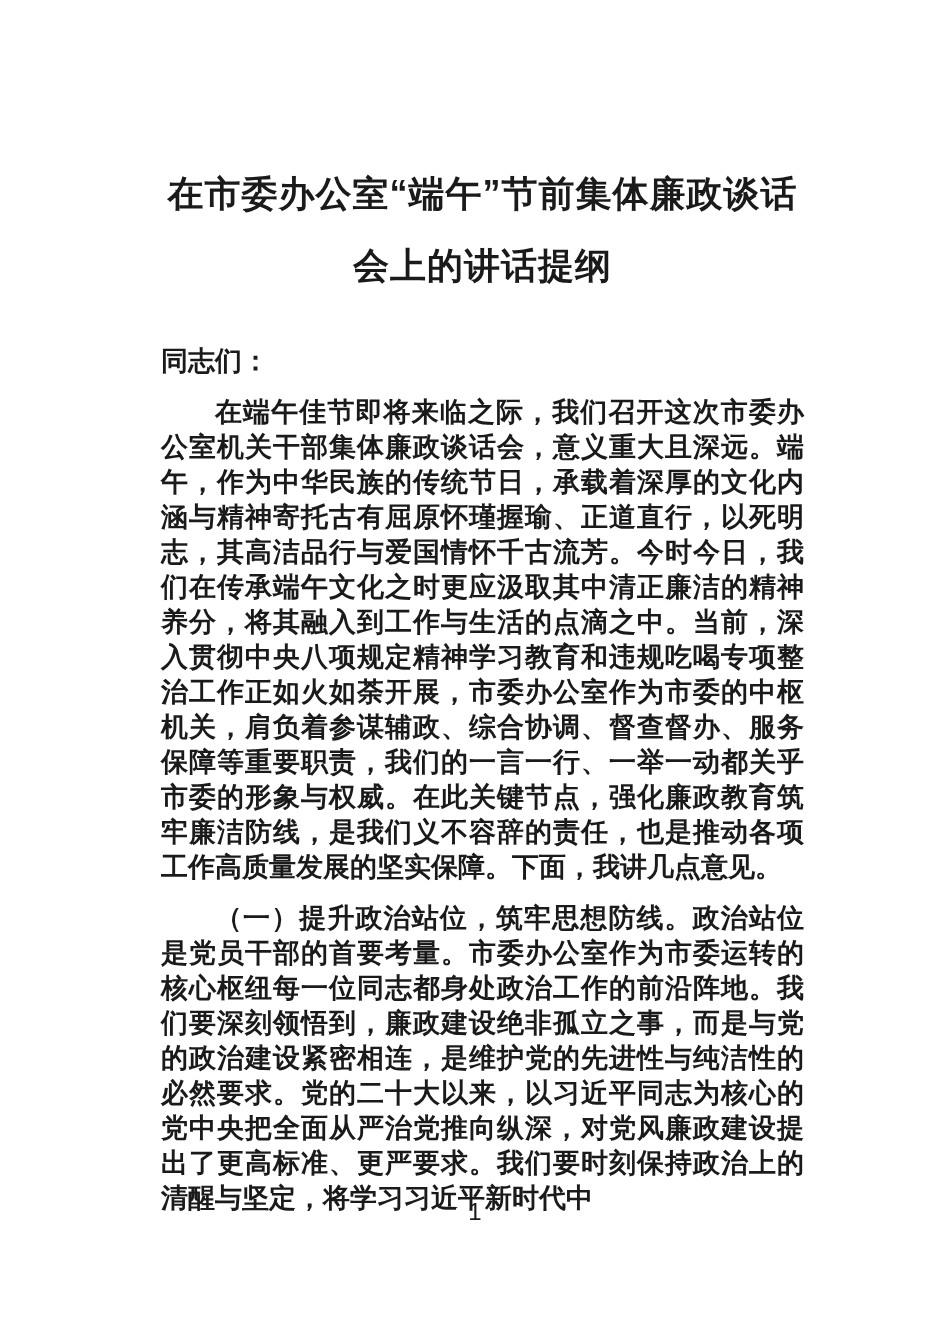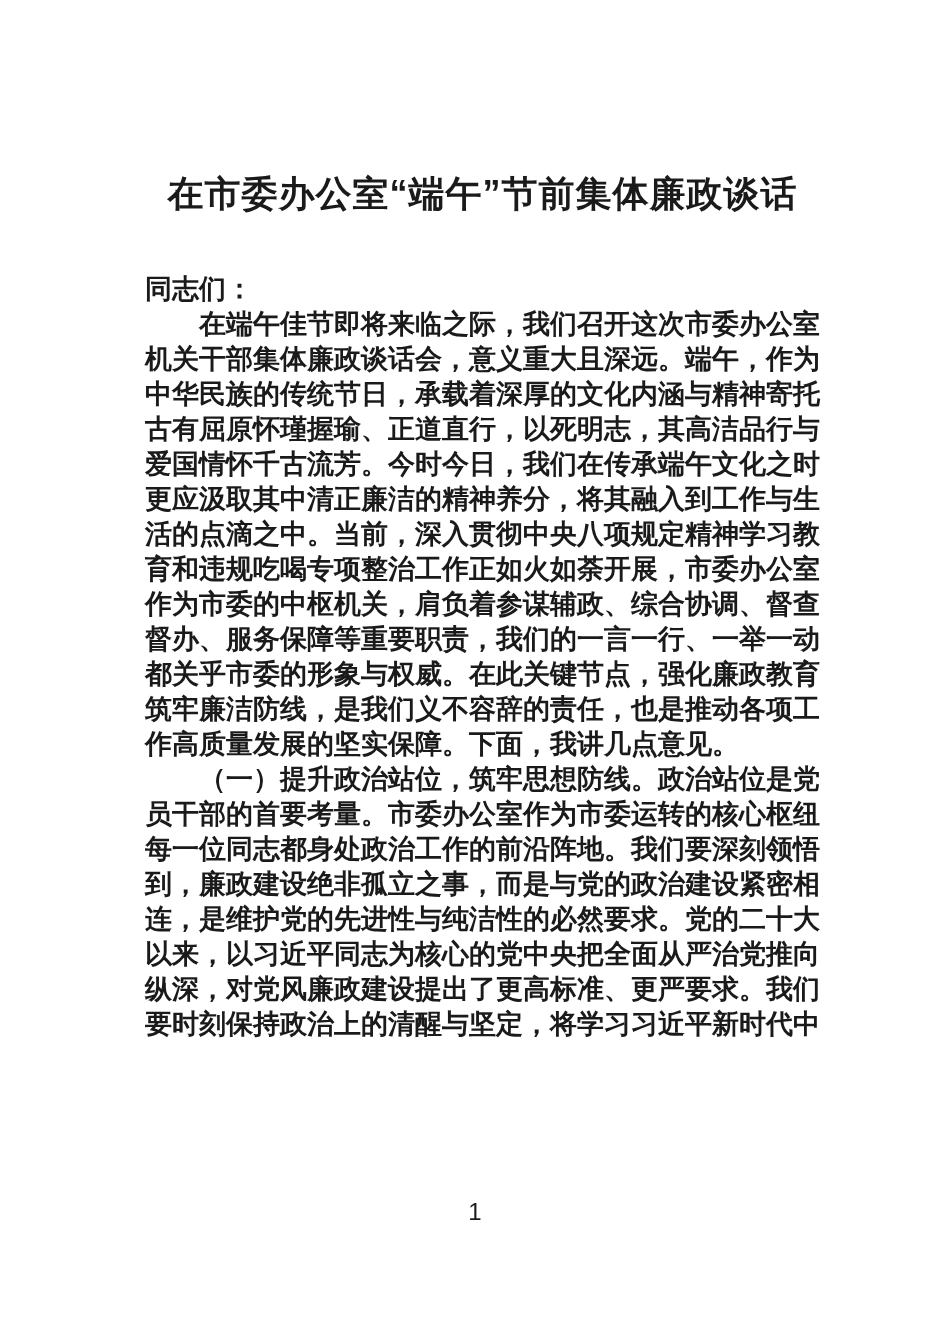--- a/index.html
+++ b/index.html
@@ -34,21 +34,21 @@
     width: 675px;
     font-size: 27px;
     font-weight: 600;
     line-height: 35px;
     text-align: justify;
     text-justify: inter-character;
     word-break: break-all;
     overflow-wrap: break-word;
   }
   .para {
-    margin: 0;
+    margin: 16px;
     padding: 0;
     text-indent: 2em;
   }
   .para.no-indent {
     text-indent: 0;
   }
   .para.section-heading {
     font-weight: 700;
   }
   .page-number {
@@ -62,20 +62,21 @@
     color: #1a1a1a;
   }
 </style>
 </head>
 <body>
 
 <div class="page">
 
   <h1 class="doc-title">
     <span class="title-line">在市委办公室“端午”节前集体廉政谈话</span>
+    <span class="title-line">会上的讲话提纲</span>
   </h1>
 
   <div class="doc-body">
     <p class="para no-indent">同志们：</p>
     <p class="para">在端午佳节即将来临之际，我们召开这次市委办公室机关干部集体廉政谈话会，意义重大且深远。端午，作为中华民族的传统节日，承载着深厚的文化内涵与精神寄托古有屈原怀瑾握瑜、正道直行，以死明志，其高洁品行与爱国情怀千古流芳。今时今日，我们在传承端午文化之时更应汲取其中清正廉洁的精神养分，将其融入到工作与生活的点滴之中。当前，深入贯彻中央八项规定精神学习教育和违规吃喝专项整治工作正如火如荼开展，市委办公室作为市委的中枢机关，肩负着参谋辅政、综合协调、督查督办、服务保障等重要职责，我们的一言一行、一举一动都关乎市委的形象与权威。在此关键节点，强化廉政教育筑牢廉洁防线，是我们义不容辞的责任，也是推动各项工作高质量发展的坚实保障。下面，我讲几点意见。</p>
     <p class="para">（一）提升政治站位，筑牢思想防线。政治站位是党员干部的首要考量。市委办公室作为市委运转的核心枢纽每一位同志都身处政治工作的前沿阵地。我们要深刻领悟到，廉政建设绝非孤立之事，而是与党的政治建设紧密相连，是维护党的先进性与纯洁性的必然要求。党的二十大以来，以习近平同志为核心的党中央把全面从严治党推向纵深，对党风廉政建设提出了更高标准、更严要求。我们要时刻保持政治上的清醒与坚定，将学习习近平新时代中</p>
   </div>
 
   <div class="page-number">1</div>
 

